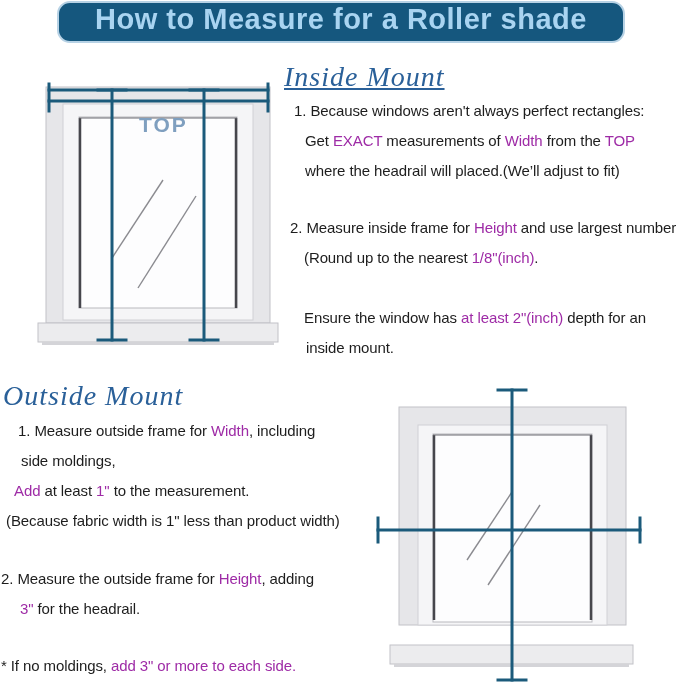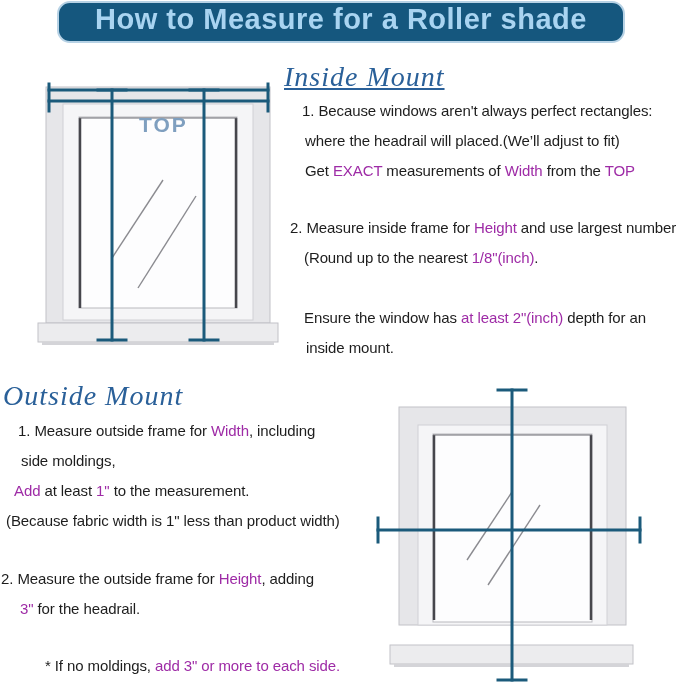--- a/index.html
+++ b/index.html
@@ -89,23 +89,23 @@
     <line class="mline" x1="68" y1="262" x2="96" y2="262"></line>
     <line class="mline" x1="174" y1="12" x2="174" y2="262"></line>
     <line class="mline" x1="160" y1="12" x2="188" y2="12"></line>
     <line class="mline" x1="160" y1="262" x2="188" y2="262"></line>
 
     <text class="top-label" x="109" y="54">TOP</text>
   </svg>
 
   <h2 class="heading heading-inside">Inside Mount</h2>
   <div class="textblock tb-in-1">
-      <div class="tline" style="margin-left: 12px;"><span>1. Because windows aren't always perfect rectangles:</span></div>
+      <div class="tline" style="margin-left: 4px;"><span>1. Because windows aren't always perfect rectangles:</span></div>
+      <div class="tline" style="margin-left: 15px;"><span>Get </span><span class="accent">EXACT</span><span> measurements of </span><span class="accent">Width</span><span> from the </span><span class="accent">TOP</span></div>
       <div class="tline" style="margin-left: 15px;"><span>where the headrail will placed.(We’ll adjust to fit)</span></div>
-      <div class="tline" style="margin-left: 15px;"><span>Get </span><span class="accent">EXACT</span><span> measurements of </span><span class="accent">Width</span><span> from the </span><span class="accent">TOP</span></div>
     </div>
   <div class="textblock tb-in-2">
       <div class="tline" style="margin-left: 0px;"><span>2. Measure inside frame for </span><span class="accent">Height</span><span> and use largest number</span></div>
       <div class="tline" style="margin-left: 14px;"><span>(Round up to the nearest </span><span class="accent">1/8"(inch)</span><span>.</span></div>
     </div>
   <div class="textblock tb-in-note">
       <div class="tline" style="margin-left: 12px;"><span>Ensure the window has </span><span class="accent">at least 2"(inch)</span><span> depth for an</span></div>
       <div class="tline" style="margin-left: 14px;"><span>inside mount.</span></div>
     </div>
 
@@ -116,21 +116,21 @@
       <div class="tline" style="margin-left: 12px;"><span class="accent">Add</span><span> at least </span><span class="accent">1"</span><span> to the measurement.</span></div>
     </div>
   <div class="textblock tb-out-note1">
       <div class="tline" style="margin-left: 0px;"><span>(Because fabric width is 1" less than product width)</span></div>
     </div>
   <div class="textblock tb-out-2">
       <div class="tline" style="margin-left: 0px;"><span>2. Measure the outside frame for </span><span class="accent">Height</span><span>, adding</span></div>
       <div class="tline" style="margin-left: 19px;"><span class="accent">3"</span><span>  for the headrail.</span></div>
     </div>
   <div class="textblock tb-out-note2">
-      <div class="tline" style="margin-left: 8px; padding-left: 36px;"><span>* If no moldings, </span><span class="accent">add 3" or more to each side.</span></div>
+      <div class="tline" style="margin-left: 0px;"><span>* If no moldings, </span><span class="accent">add 3" or more to each side.</span></div>
     </div>
 
   <svg class="illus illus-right" width="282" height="305" viewBox="0 0 282 305">
 
     <rect class="frame-outer" x="31" y="27" width="227" height="218"></rect>
     <rect class="frame-inner" x="50" y="45" width="189" height="200"></rect>
     <rect class="glass" x="65" y="54" width="159" height="188"></rect>
     <line class="sash" x1="66" y1="55" x2="66" y2="240"></line>
     <line class="sash" x1="223" y1="55" x2="223" y2="240"></line>
     <line class="sash-thin" x1="65" y1="55" x2="224" y2="55"></line>

